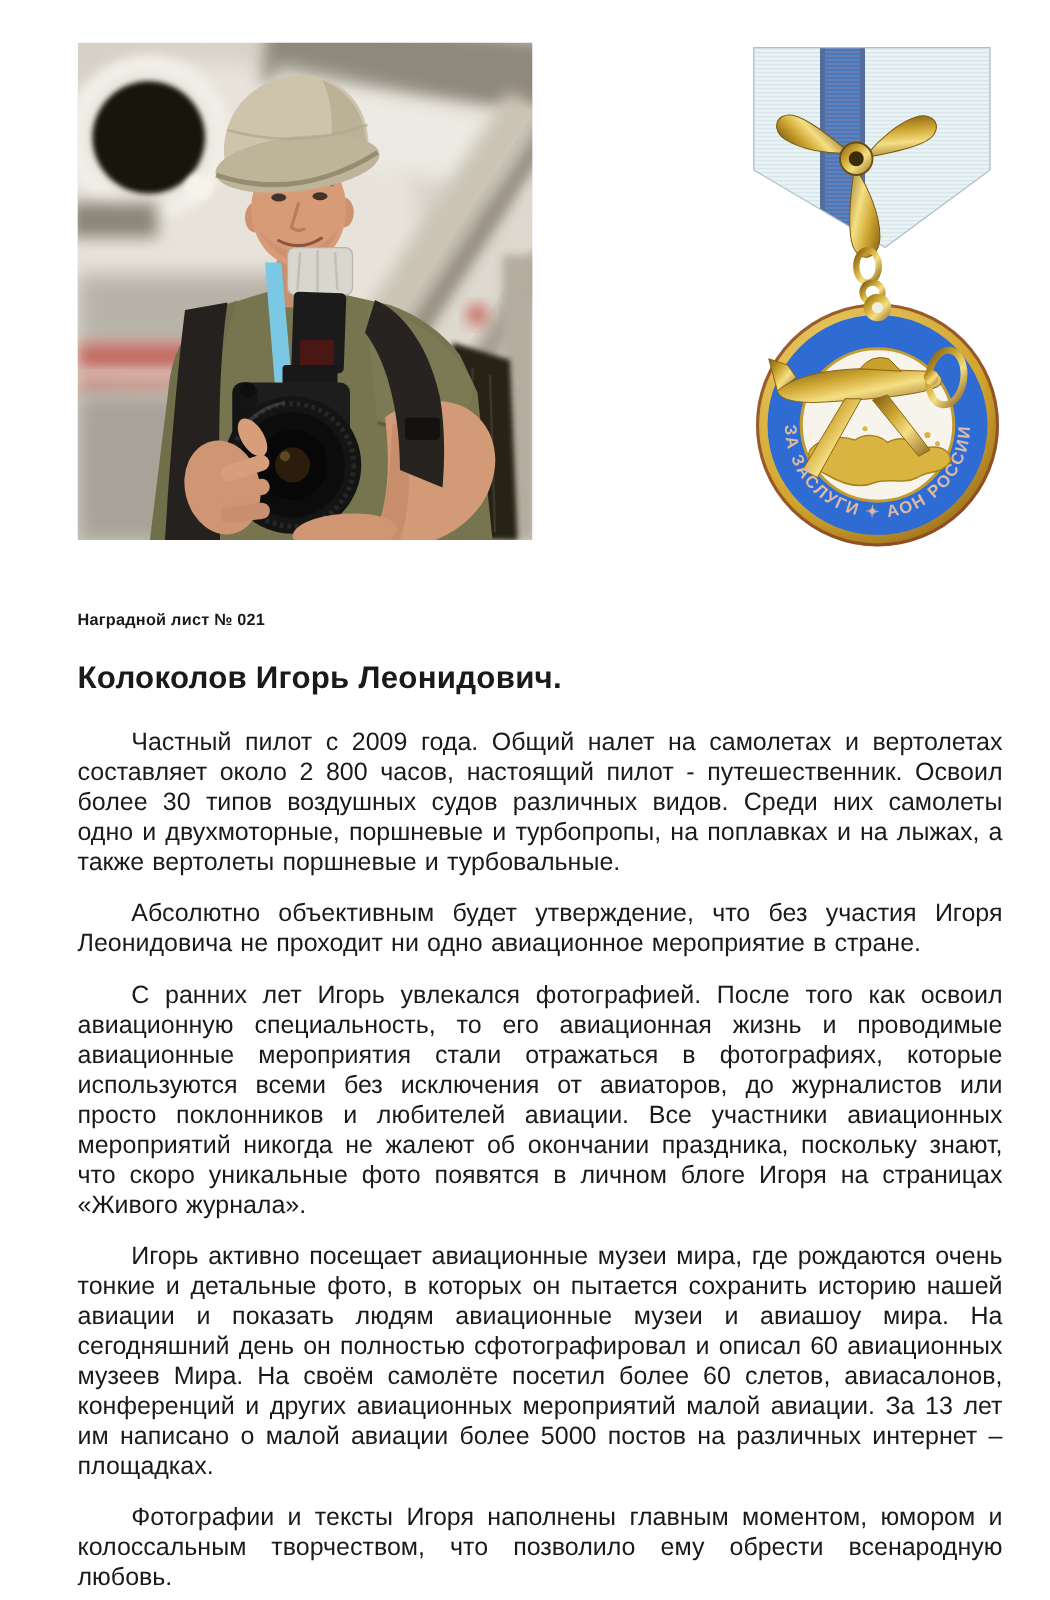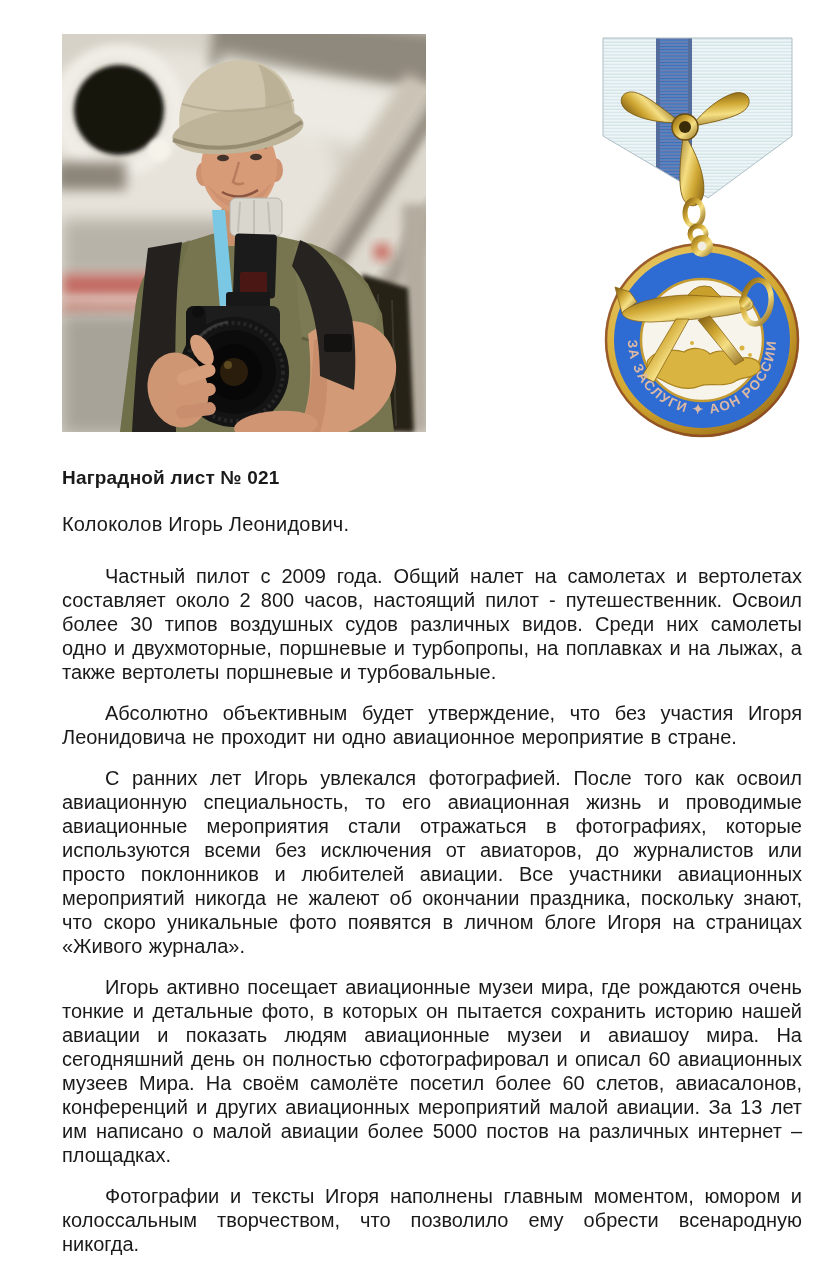--- a/index.html
+++ b/index.html
@@ -11,26 +11,26 @@
   .page { width:840px; height:1280px; background:#ffffff; position:relative; }
 
   
   .media-row { position:relative; width:840px; height:440px; }
   .photo-box { position:absolute; left:62px; top:34px; width:364px; height:398px; overflow:hidden; }
   .medal-box { position:absolute; left:592px; top:30px; width:220px; height:410px; }
   .photo-box svg, .medal-box svg { display:block; width:100%; height:100%; }
 
   
   .doc-number {
-    margin:26px 48px 0 62px;
-    font-size:19px; font-weight:bold; line-height:24px; letter-spacing:.2px;
+    margin:44px 48px 0 62px;
+    font-size:13px; font-weight:bold; line-height:24px; letter-spacing:.2px;
   }
   .person-name {
     margin:20px 48px 12px 62px;
-    font-size:20px; font-weight:normal; line-height:28px; letter-spacing:.2px;
+    font-size:25px; font-weight:bold; line-height:28px; letter-spacing:.2px;
   }
   .body-text { margin:26px 38px 0 62px; }
   .body-text p {
     font-size:20px; line-height:24px; text-align:justify; text-indent:43px;
     margin:0 0 17px 0; word-spacing:1px;
   }
 </style>
 </head>
 <body>
 
@@ -243,16 +243,16 @@
 
   <div class="doc-number">Наградной лист № 021</div>
 
   <h1 class="person-name">Колоколов Игорь Леонидович.</h1>
 
   <div class="body-text">
     <p>Частный пилот с 2009 года. Общий налет на самолетах и вертолетах составляет около 2 800 часов, настоящий пилот - путешественник. Освоил более 30 типов воздушных судов различных видов. Среди них самолеты одно и двухмоторные, поршневые и турбопропы, на поплавках и на лыжах, а также вертолеты поршневые и турбовальные.</p>
     <p>Абсолютно объективным будет утверждение, что без участия Игоря Леонидовича не проходит ни одно авиационное мероприятие в стране.</p>
     <p>С ранних лет Игорь увлекался фотографией. После того как освоил авиационную специальность, то его авиационная жизнь и проводимые авиационные мероприятия стали отражаться в фотографиях, которые используются всеми без исключения от авиаторов, до журналистов или просто поклонников и любителей авиации. Все участники авиационных мероприятий никогда не жалеют об окончании праздника, поскольку знают, что скоро уникальные фото появятся в личном блоге Игоря на страницах «Живого журнала».</p>
     <p>Игорь активно посещает авиационные музеи мира, где рождаются очень тонкие и детальные фото, в которых он пытается сохранить историю нашей авиации и показать людям авиационные музеи и авиашоу мира. На сегодняшний день он полностью сфотографировал и описал 60 авиационных музеев Мира. На своём самолёте посетил более 60 слетов, авиасалонов, конференций и других авиационных мероприятий малой авиации. За 13 лет им написано о малой авиации более 5000 постов на различных интернет – площадках.</p>
-    <p>Фотографии и тексты Игоря наполнены главным моментом, юмором и колоссальным творчеством, что позволило ему обрести всенародную никогда.</p>
+    <p>Фотографии и тексты Игоря наполнены главным моментом, юмором и колоссальным творчеством, что позволило ему обрести всенародную любовь.</p>
   </div>
 
 </div>
 
 </body></html>

